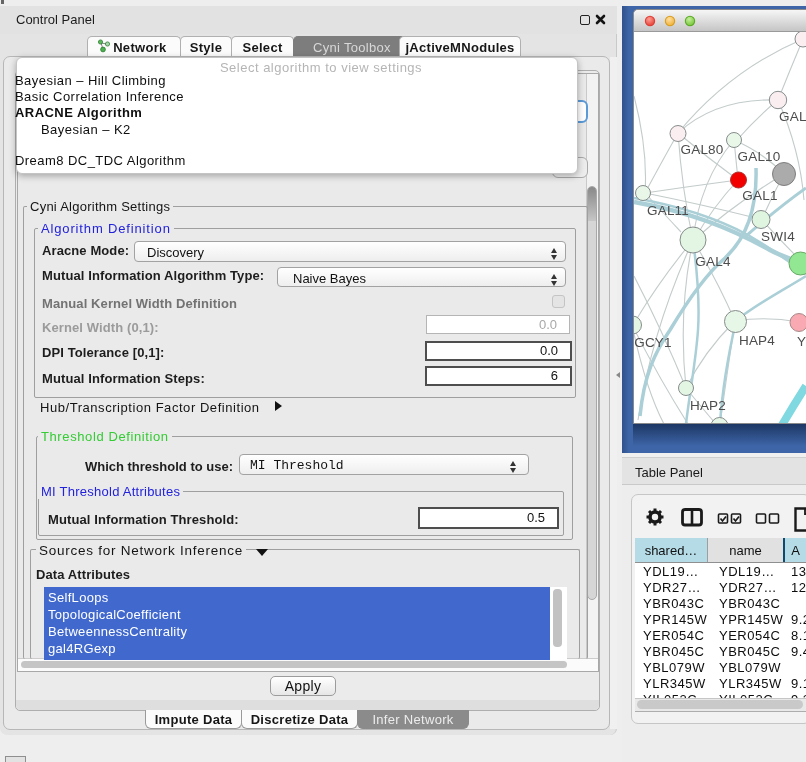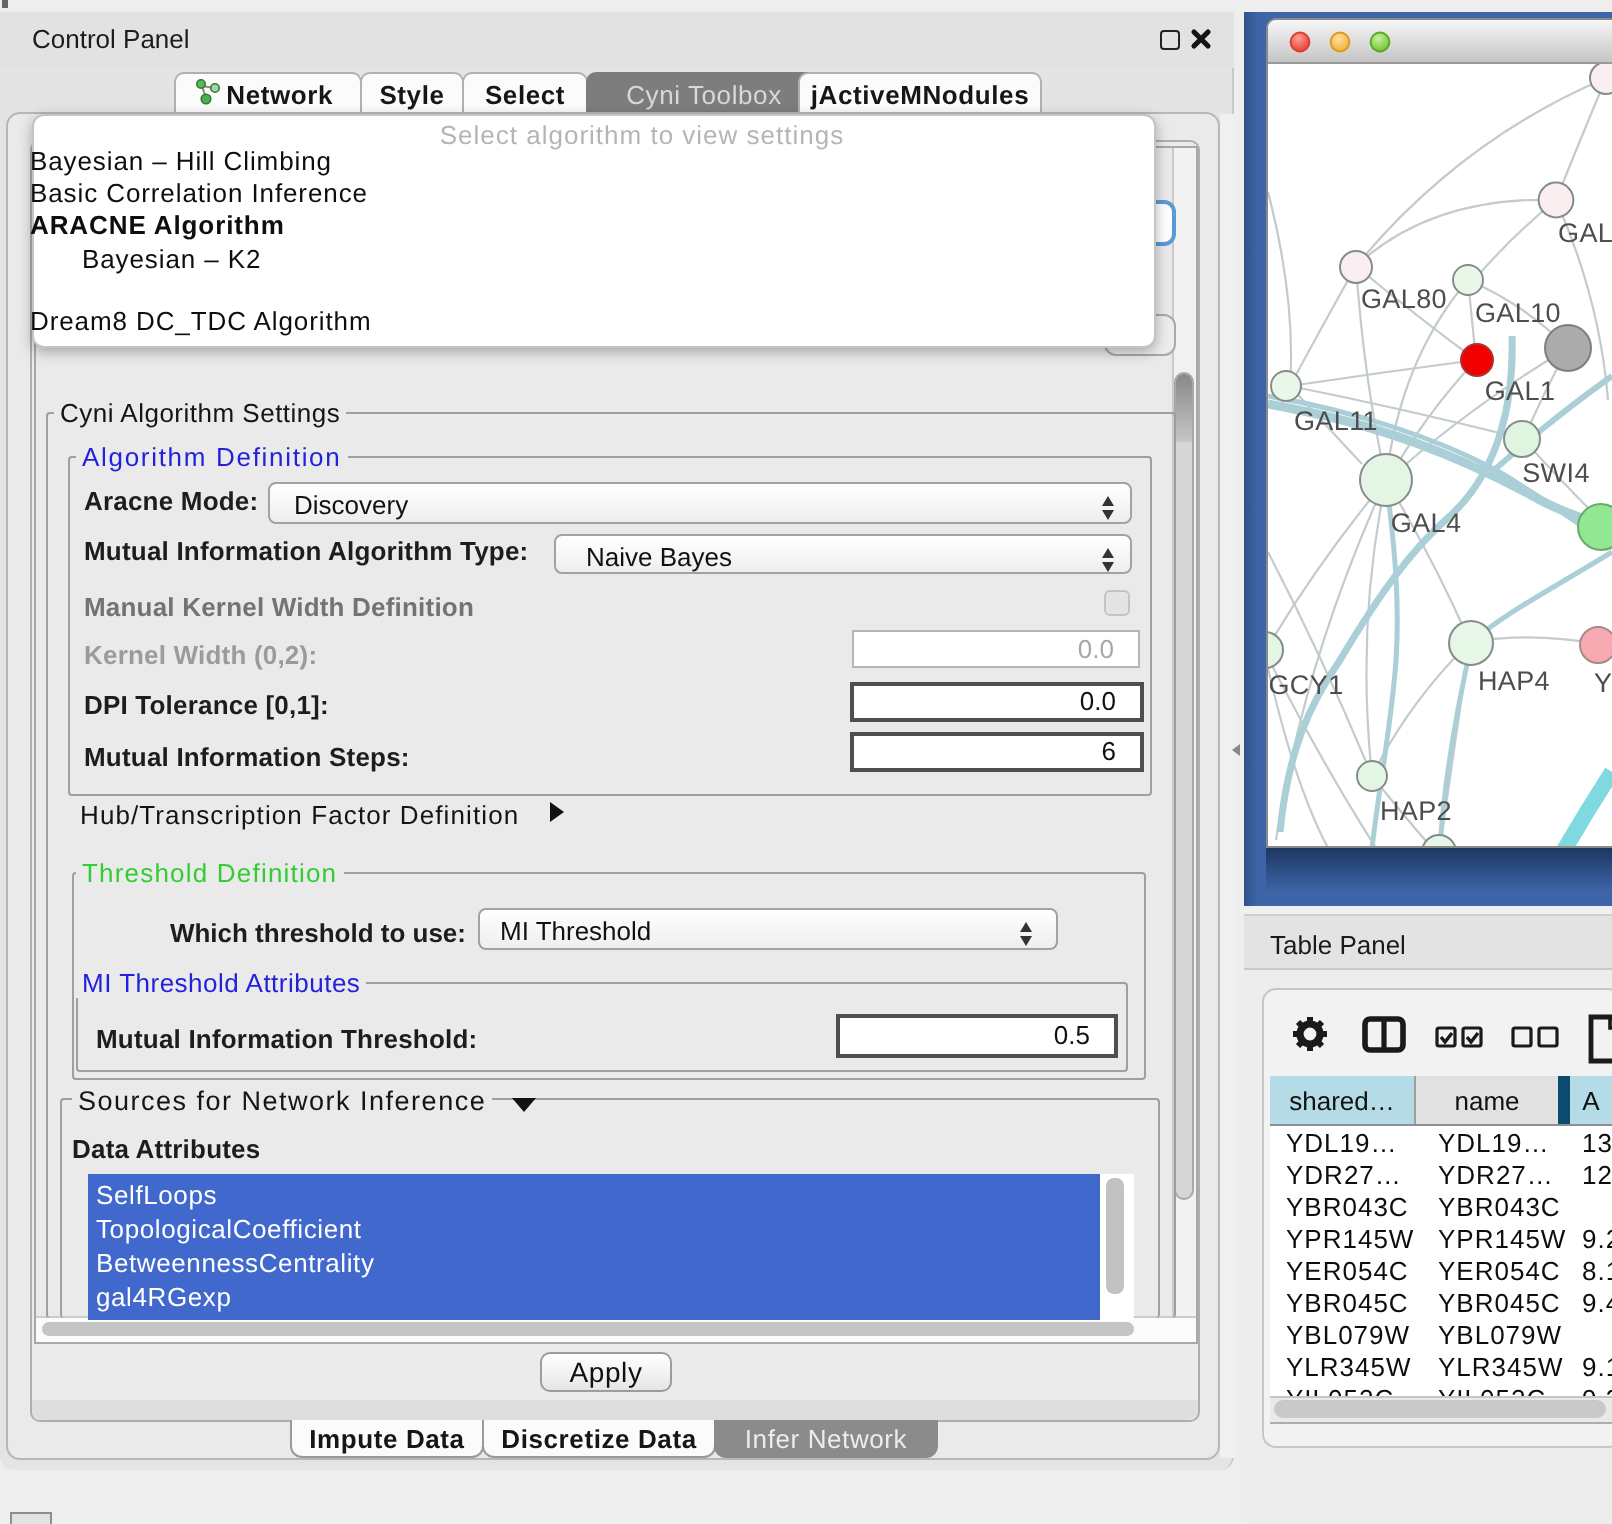--- a/index.html
+++ b/index.html
@@ -75,35 +75,35 @@
     <i class="ard"></i>
   </div>
 <div class="lbl" style="left:42px;top:268px;">Mutual Information Algorithm Type:</div>
 <div class="combo" style="left:277px;top:267px;width:289px;height:20px;">
     <span style="left:15px;">Naive Bayes</span>
     <i class="aru"></i>
     <i class="ard"></i>
   </div>
 <div class="lbl" style="left:42px;top:296px;color:#737373;">Manual Kernel Width Definition</div>
 <div class="abs" style="left:552px;top:295px;width:13px;height:13px;background:#e4e4e4;border:1px solid #c4c4c4;border-radius:3px;box-sizing:border-box;"></div>
-<div class="lbl" style="left:42px;top:320px;color:#9b9b9b;">Kernel Width (0,2):</div>
+<div class="lbl" style="left:42px;top:320px;color:#9b9b9b;">Kernel Width (0,1):</div>
 <div class="fld" style="left:426px;top:315px;width:144px;height:19px;border:1px solid #b5b5b5;color:#a8a8a8;line-height:17px;">0.0</div>
 <div class="lbl" style="left:42px;top:345px;">DPI Tolerance [0,1]:</div>
 <div class="fld" style="left:425px;top:341px;width:147px;height:20px;line-height:16px;">0.0</div>
 <div class="lbl" style="left:42px;top:371px;">Mutual Information Steps:</div>
 <div class="fld" style="left:425px;top:366px;width:147px;height:20px;line-height:16px;">6</div>
 
 <div class="abs" style="left:40px;top:400px;font-size:13px;letter-spacing:0.55px;color:#141414;">Hub/Transcription Factor Definition</div>
 <div class="abs" style="left:275px;top:401px;width:0;height:0;border-top:5.5px solid transparent;border-bottom:5.5px solid transparent;border-left:7px solid #111;"></div>
 
 <div class="grp" style="left:36px;top:436px;width:535px;height:102px;"></div>
 <div class="glbl" style="left:38px;top:429px;color:#33cc33;letter-spacing:0.6px;">Threshold Definition</div>
 <div class="lbl" style="left:60px;top:459px;width:173px;text-align:right;letter-spacing:0;">Which threshold to use:</div>
 <div class="combo" style="left:239px;top:454px;width:290px;height:21px;">
-    <span style="left:10px;">MI Threshold</span>
+    <span style="left:10px;font-family:Liberation Mono, monospace;">MI Threshold</span>
     <i class="aru" style="right:12px;"></i>
     <i class="ard" style="right:12px;"></i>
   </div>
 
 <div class="grp" style="left:38px;top:491px;width:524px;height:43px;"></div>
 <div class="glbl" style="left:38px;top:484px;color:#2222dd;letter-spacing:0.25px;">MI Threshold Attributes</div>
 <div class="lbl" style="left:48px;top:512px;">Mutual Information Threshold:</div>
 <div class="fld" style="left:418px;top:507px;width:141px;height:22px;line-height:18px;">0.5</div>
 
 <div class="grp" style="left:30px;top:549px;width:548px;height:109px;border-bottom:none;"></div>
@@ -269,21 +269,21 @@
 <path d="M80.5 13.5 l2 2.5 3.5 -4.5" stroke-width="1.7"></path>
       <path d="M93.5 13.5 l2 2.5 3.5 -4.5" stroke-width="1.7"></path>
 <rect x="116.5" y="9" width="9" height="9" rx="1"></rect>
       <rect x="129.5" y="9" width="9" height="9" rx="1"></rect>
 </g>
 <path d="M155.5 3.5 h10 l5 5 v17 h-15 z" fill="none" stroke="#1a1a1a" stroke-width="2.4"></path>
 <path d="M165 4 v5 h5" fill="none" stroke="#1a1a1a" stroke-width="1.8"></path>
 </svg>
 
 <div class="abs" style="left:635px;top:538px;width:73px;height:25px;background:#b5dbe7;border-right:1px solid #9e9e9e;box-sizing:border-box;text-align:center;line-height:25px;font-size:13px;color:#111;">shared…</div>
-<div class="abs" style="left:708px;top:538px;width:77px;height:25px;background:#e1e1e1;border-right:6px solid #0c4a6e;box-sizing:border-box;text-align:center;line-height:25px;font-size:13px;color:#111;">name</div>
+<div class="abs" style="left:708px;top:538px;width:77px;height:25px;background:#e1e1e1;border-right:2px solid #0c4a6e;box-sizing:border-box;text-align:center;line-height:25px;font-size:13px;color:#111;">name</div>
 <div class="abs" style="left:785px;top:538px;width:21px;height:25px;background:#b5dbe7;box-sizing:border-box;text-align:center;line-height:25px;font-size:13px;color:#111;">A</div>
 <div class="abs" style="left:635px;top:562px;width:171px;height:1.5px;background:#8f8f8f;"></div>
 
 <div class="abs" style="left:635px;top:563px;width:171px;height:135px;background:#fff;overflow:hidden;">
 <div style="position:absolute;left:8px;top:1px;font-size:13px;letter-spacing:0.5px;color:#0d0d0d;line-height:16px;white-space:nowrap;">YDL19…<br>YDR27…<br>YBR043C<br>YPR145W<br>YER054C<br>YBR045C<br>YBL079W<br>YLR345W<br>YIL052C</div>
 <div style="position:absolute;left:84px;top:1px;font-size:13px;letter-spacing:0.5px;color:#0d0d0d;line-height:16px;white-space:nowrap;">YDL19…<br>YDR27…<br>YBR043C<br>YPR145W<br>YER054C<br>YBR045C<br>YBL079W<br>YLR345W<br>YIL052C</div>
 <div style="position:absolute;left:156px;top:1px;font-size:13px;letter-spacing:0.5px;color:#0d0d0d;line-height:16px;white-space:nowrap;">13.2<br>12.4<br>&nbsp;<br>9.2<br>8.1<br>9.4<br>&nbsp;<br>9.1<br>9.3</div>
 </div>
 
 <div class="abs" style="left:635px;top:698px;width:171px;height:13px;background:#e9e9e9;border-top:1px solid #c6c6c6;box-sizing:border-box;"></div>

